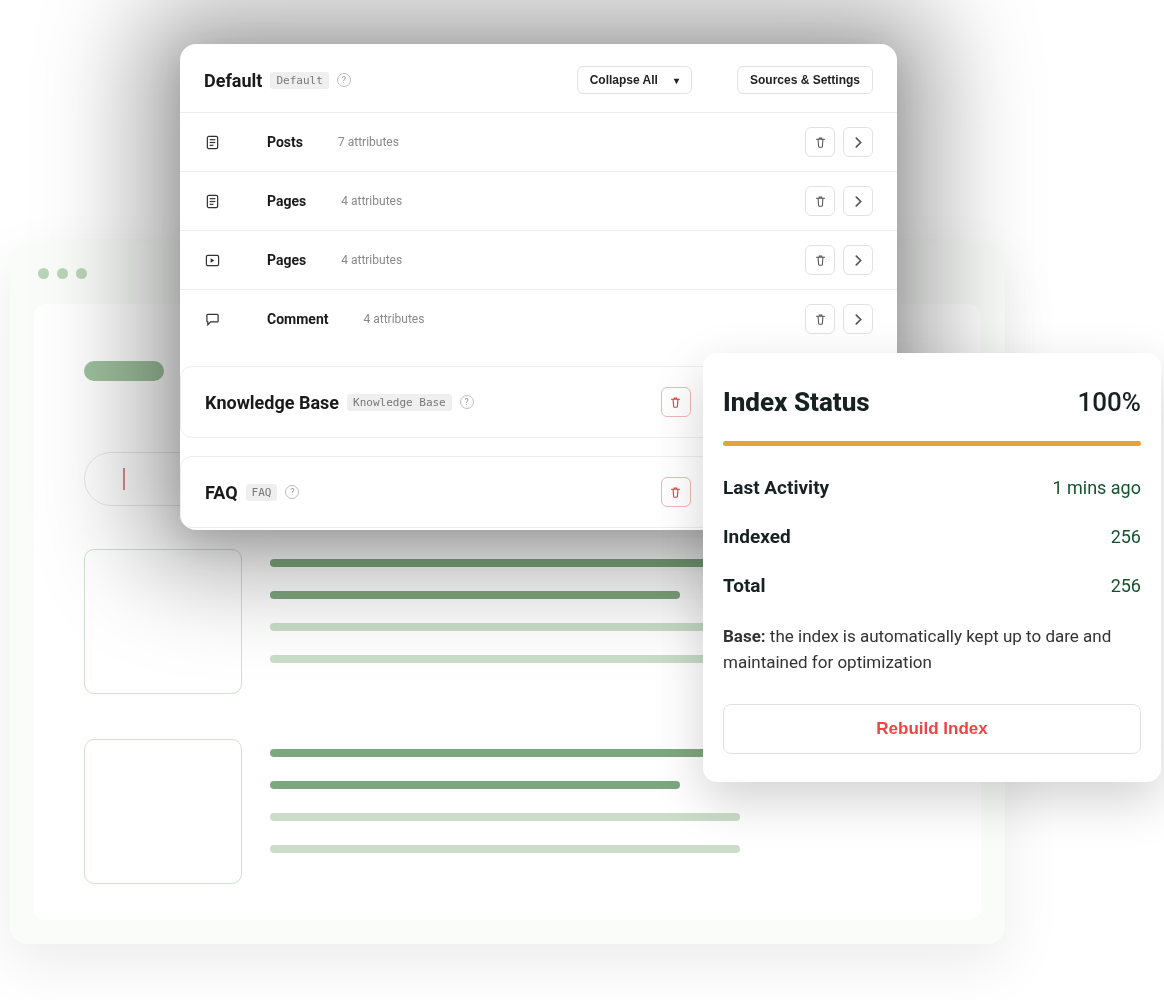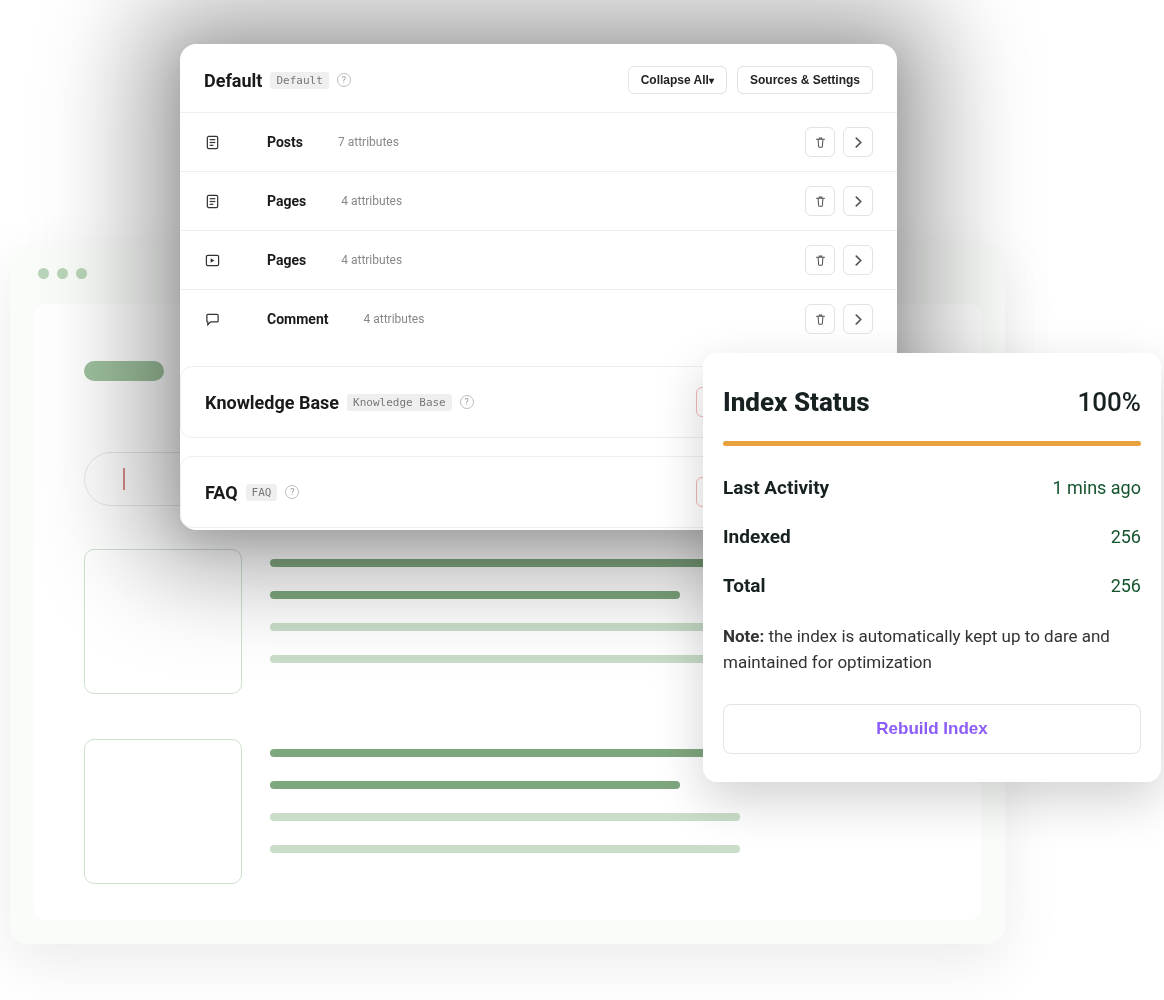--- a/index.html
+++ b/index.html
@@ -142,22 +142,23 @@
 .btn-outline {
   border: 1px solid #e2e2e2;
   background: #fff;
   border-radius: 6px;
   padding: 6px 12px;
   font-size: 12px;
   font-weight: 600;
   color: #222;
   display: inline-flex;
   align-items: center;
-  gap: 0;
+  gap: 16px;
   cursor: pointer;
+  margin-left: 35px;
 }
 .btn-delete {
   border: 1px solid #f2b6b6;
   background: #fff;
   border-radius: 6px;
   width: 30px;
   height: 30px;
   display: flex;
   align-items: center;
   justify-content: center;
@@ -262,21 +263,21 @@
 }
 .note-text b { font-weight: 700; }
 .rebuild-btn {
   width: 100%;
   padding: 14px;
   border: 1px solid #e2e2e2;
   background: #fff;
   border-radius: 8px;
   font-size: 17px;
   font-weight: 700;
-  color: #8b5cf6;
+  color: #ef4444;
   cursor: pointer;
 }
 
 svg { display: block; }
 </style>
 </head>
 <body>
 
 <div class="bg-window">
   <div class="traffic-dots">
@@ -472,16 +473,16 @@
   </div>
   <div class="stat-row">
     <span class="stat-label">Indexed</span>
     <span class="stat-val">256</span>
   </div>
   <div class="stat-row">
     <span class="stat-label">Total</span>
     <span class="stat-val">256</span>
   </div>
   <p class="note-text">
-    <b>Note:</b><span> the index is automatically kept up to dare and maintained for optimization</span>
+    <b>Base:</b><span> the index is automatically kept up to dare and maintained for optimization</span>
   </p>
   <button class="rebuild-btn">Rebuild Index</button>
 </div>
 
 </body></html>

